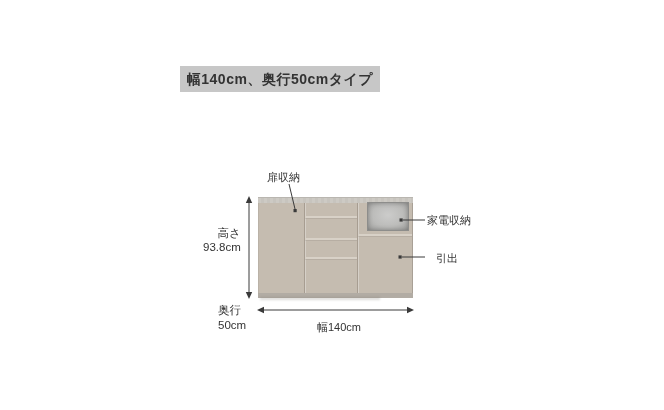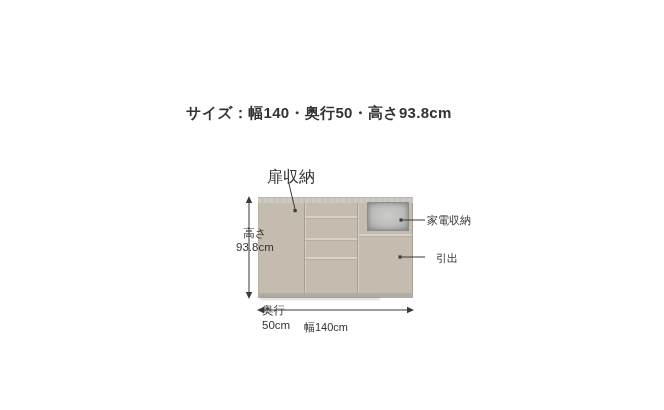--- a/index.html
+++ b/index.html
@@ -53,39 +53,39 @@
   }
   .appliance-opening{
     left:109px;top:5px;width:42px;height:29px;
     background:radial-gradient(ellipse at 50% 45%,#cccccb 0%,#bcbcba 55%,#a2a2a0 100%);
     border:1px solid var(--opening-border,#8d8d8b);
     box-shadow:inset 0 0 5px rgba(0,0,0,.28);
     box-sizing:border-box;
   }
   
   .dlabel{font-size:11px;line-height:14px;color:var(--text,#333);white-space:nowrap;}
-  .door-label{left:267px;top:170px;font-size:16px;}
-  .height-block{left:203px;top:227px;text-align:center;margin-left:33px;}
+  .door-label{left:267px;top:170px;font-size:11px;}
+  .height-block{left:203px;top:227px;text-align:right;}
   .height-block .line{display:block;font-size:11.5px;line-height:13.5px;}
   .appliance-label{left:427px;top:213px;}
   .drawer-label{left:436px;top:251px;}
-  .depth-block{left:218px;top:303px;margin-left:44px;}
+  .depth-block{left:218px;top:303px;}
   .depth-block .line{display:block;font-size:11.5px;line-height:14.5px;}
-  .width-label{left:304px;top:320px;}
+  .width-label{left:317px;top:320px;}
   
   .overlay{left:0;top:0;pointer-events:none;}
   .overlay line{stroke:var(--dimension-line,#3a3a3a);stroke-width:1;}
   .overlay polygon,.overlay rect{fill:var(--dimension-line,#3a3a3a);}
 </style>
 </head>
 <body>
 
 <div class="canvas">
 
-  <div class="abs size-line">サイズ：幅140・奥行50・高さ93.8cm</div>
+  <div class="abs type-badge">幅140cm、奥行50cmタイプ</div>
 
   <div class="abs cabinet">
     <div class="abs counter"></div>
     <div class="abs body-face"></div>
 
     <div class="abs col-divider" style="left:46px;"></div>
     <div class="abs col-divider" style="left:99px;"></div>
 
     <div class="abs groove" style="left:47px;top:19px;width:52px;"></div>
     <div class="abs groove" style="left:47px;top:41px;width:52px;"></div>

